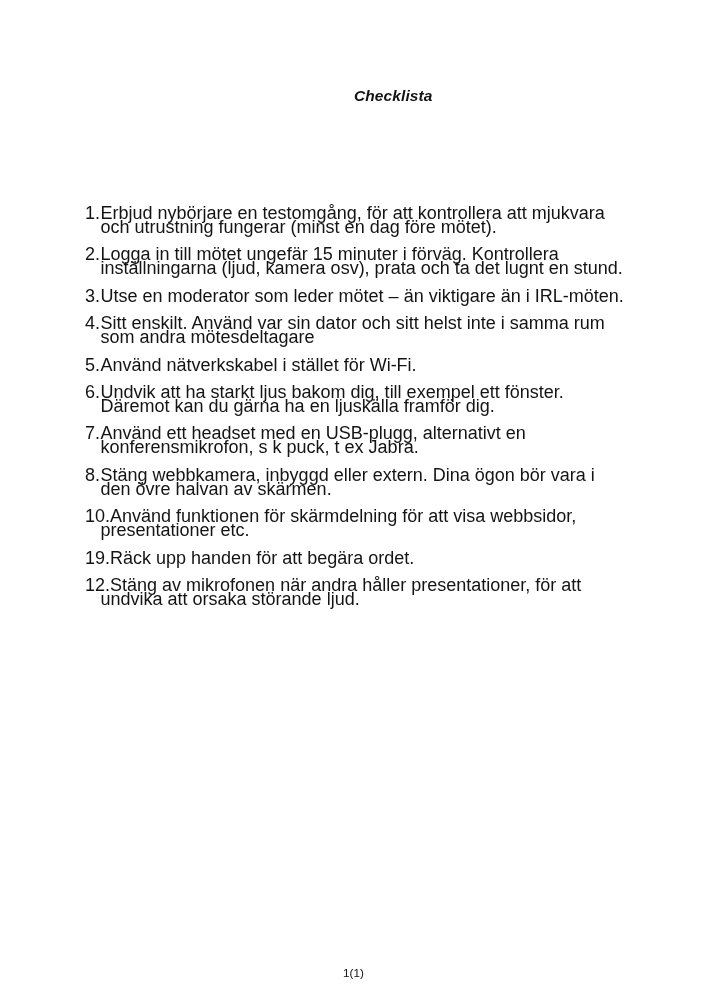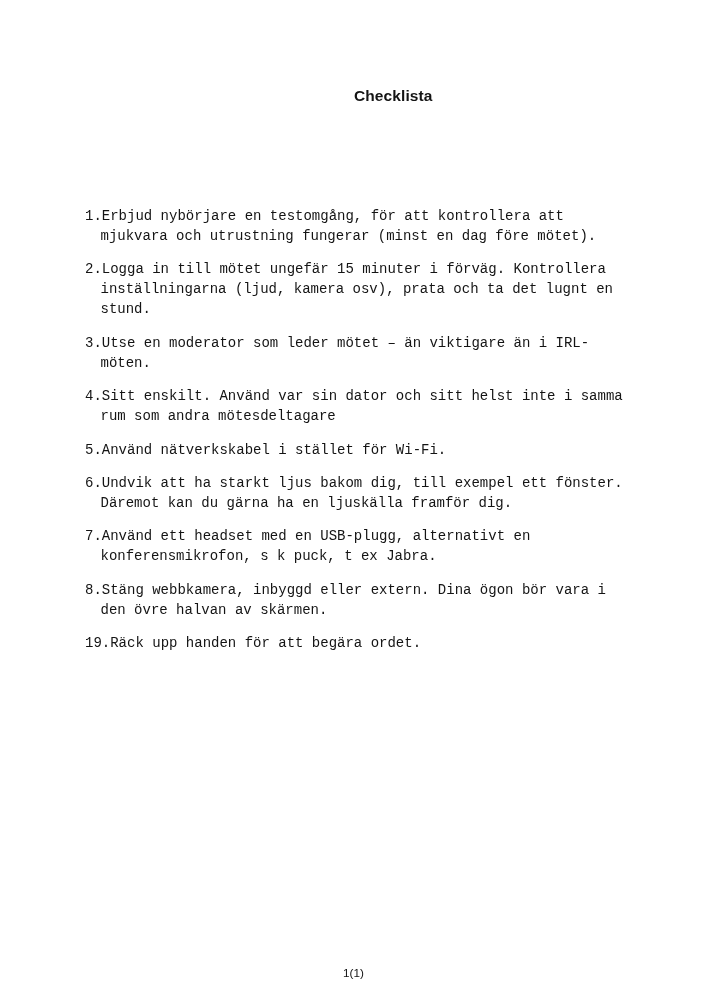--- a/index.html
+++ b/index.html
@@ -23,40 +23,40 @@
     position: absolute;
     left: 354px;
     top: 86px;
     width: 320px;
   }
   .doc-title {
     font-size: 15.5px;
     font-weight: bold;
     line-height: 19px;
     letter-spacing: 0.1px;
+    font-style: italic;
   }
   .doc-subtitle {
     font-size: 13.5px;
     font-weight: normal;
     line-height: 17px;
   }
   .checklist {
     position: absolute;
     left: 85px;
     top: 206px;
     width: 540px;
     list-style: none;
   }
   .check-item {
-    font-size: 14px;
-    line-height: 20px;
+    font-size: 18px;
+    line-height: 14px;
     margin-bottom: 13.4px;
     padding-left: 15.5px;
     text-indent: -15.5px;
-    font-family: Liberation Mono, monospace;
   }
   .check-item .num {
     display: inline-block;
     min-width: 15.5px;
     text-indent: 0;
   }
   .page-footer {
     position: absolute;
     left: 0;
     right: 0;
@@ -87,20 +87,22 @@
 
       <div class="check-item"><span class="num">5.</span><span class="txt">Använd nätverkskabel i stället för Wi-Fi.</span></div>
 
       <div class="check-item"><span class="num">6.</span><span class="txt">Undvik att ha starkt ljus bakom dig, till exempel ett fönster. Däremot kan du gärna ha en ljuskälla framför dig.</span></div>
 
       <div class="check-item"><span class="num">7.</span><span class="txt">Använd ett headset med en USB-plugg, alternativt en konferensmikrofon, s k puck, t ex Jabra.</span></div>
 
       <div class="check-item"><span class="num">8.</span><span class="txt">Stäng webbkamera, inbyggd eller extern. Dina ögon bör vara i den övre halvan av skärmen.</span></div>
 
 
+      <div class="check-item"><span class="num">10.</span><span class="txt">Använd funktionen för skärmdelning för att visa webbsidor, presentationer etc.</span></div>
 
       <div class="check-item"><span class="num">19.</span><span class="txt">Räck upp handen för att begära ordet.</span></div>
 
+      <div class="check-item"><span class="num">12.</span><span class="txt">Stäng av mikrofonen när andra håller presentationer, för att undvika att orsaka störande ljud.</span></div>
     </div>
 
   <footer class="page-footer">1(1)</footer>
 
 </div>
 
 </body></html>

